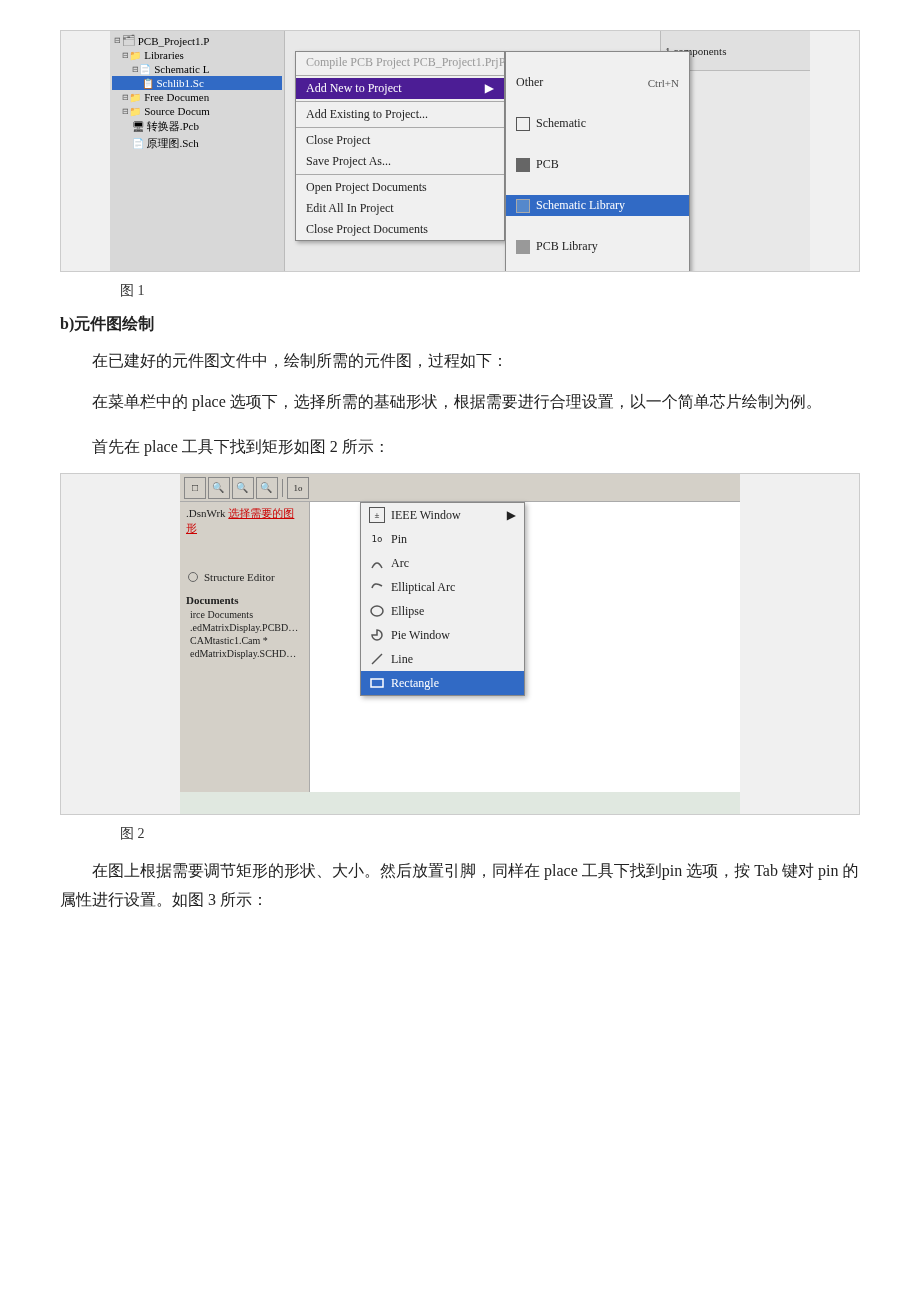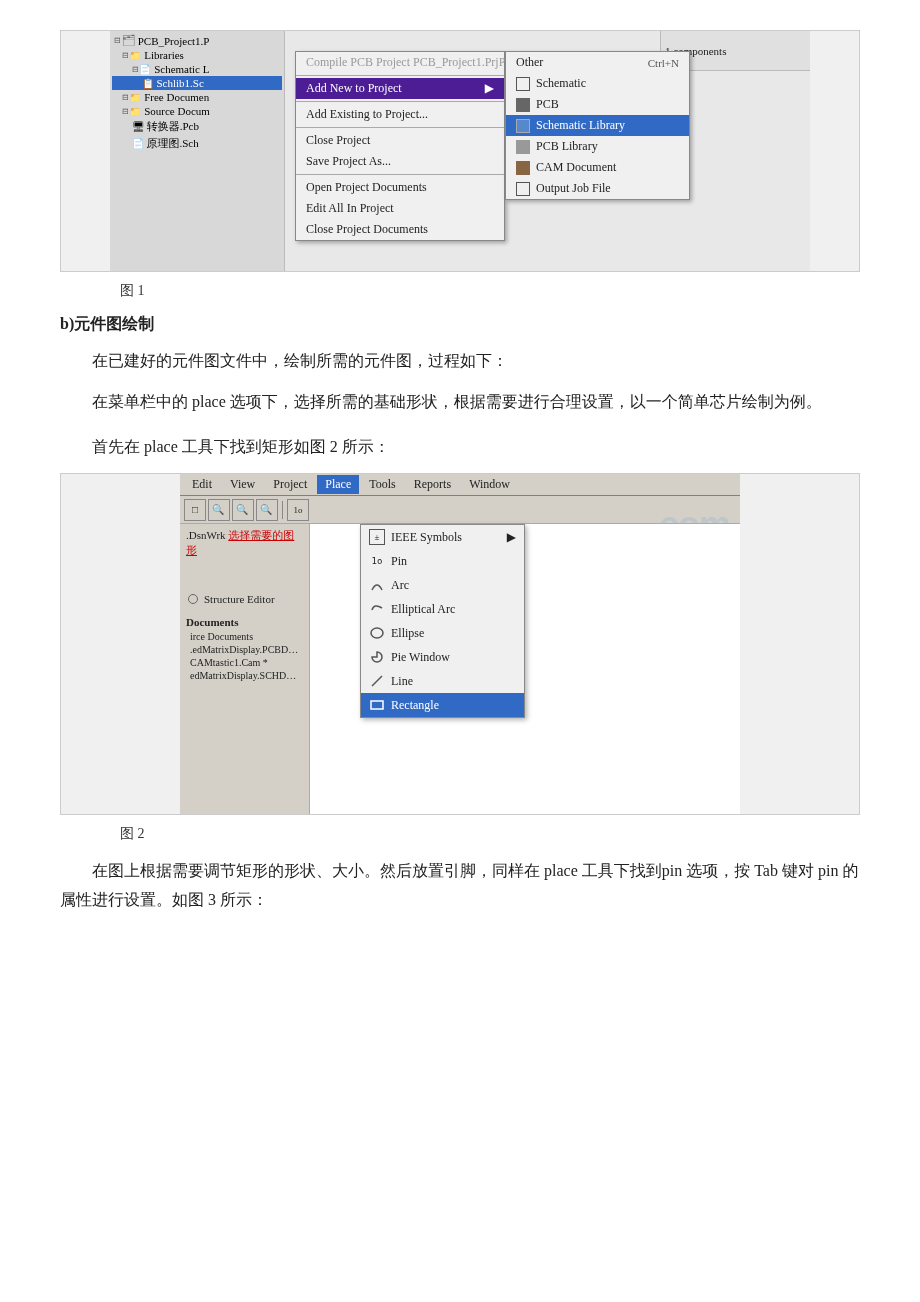--- a/index.html
+++ b/index.html
@@ -107,20 +107,21 @@
       box-shadow: 2px 2px 4px rgba(0,0,0,0.3);
       font-size: 12px;
       width: 185px;
       z-index: 11;
     }
     .submenu-item {
       padding: 3px 10px;
       display: flex;
       align-items: center;
       gap: 6px;
+      margin-top: 20px;
     }
     .submenu-item.highlighted {
       background: #316ac5;
       color: #fff;
     }
     .submenu-shortcut {
       margin-left: auto;
       font-size: 11px;
       color: #555;
     }
@@ -463,43 +464,20 @@
 
 <p class="body-text">在已建好的元件图文件中，绘制所需的元件图，过程如下：</p>
 <p class="body-text-indent">在菜单栏中的 place 选项下，选择所需的基础形状，根据需要进行合理设置，以一个简单芯片绘制为例。</p>
 <p class="body-text">首先在 place 工具下找到矩形如图 2 所示：</p>
 
 <div class="figure-container">
   <div class="fig2-container">
 
     <div class="watermark">.com</div>
 
-    <div class="menubar">
-      <div class="menubar-item">
-        <span>Edit</span>
-      </div>
-      <div class="menubar-item">
-        <span>View</span>
-      </div>
-      <div class="menubar-item">
-        <span>Project</span>
-      </div>
-      <div class="menubar-item active">
-        <span>Place</span>
-      </div>
-      <div class="menubar-item">
-        <span>Tools</span>
-      </div>
-      <div class="menubar-item">
-        <span>Reports</span>
-      </div>
-      <div class="menubar-item">
-        <span>Window</span>
-      </div>
-    </div>
 
     <div class="fig2-toolbar">
       <div class="toolbar-btn">□</div>
       <div class="toolbar-btn">🔍</div>
       <div class="toolbar-btn">🔍</div>
       <div class="toolbar-btn">🔍</div>
       <div class="toolbar-sep"></div>
       <div class="toolbar-btn" style="font-size:9px;">1o</div>
     </div>
 
@@ -522,21 +500,21 @@
         <div class="left-panel-file">edMatrixDisplay.SCHDOC</div>
       </div>
 
       <div class="fig2-canvas">
 
         <div class="red-arrow"></div>
 
         <div class="place-menu">
           <div class="place-menu-item">
             <span class="place-icon" style="font-size:9px;border:1px solid #555;padding:1px;">±</span>
-            <span>IEEE Symbols</span>
+            <span>IEEE Window</span>
             <span class="arrow">▶</span>
           </div>
           <div class="place-menu-item">
             <span class="place-icon" style="font-size:9px;font-family:monospace;">1o</span>
             <span>Pin</span>
           </div>
           <div class="place-menu-item">
             <span class="place-icon">
               <svg width="14" height="14" viewBox="0 0 14 14">
                 <path d="M2,12 Q7,2 12,12" fill="none" stroke="#555" stroke-width="1.5"></path>

